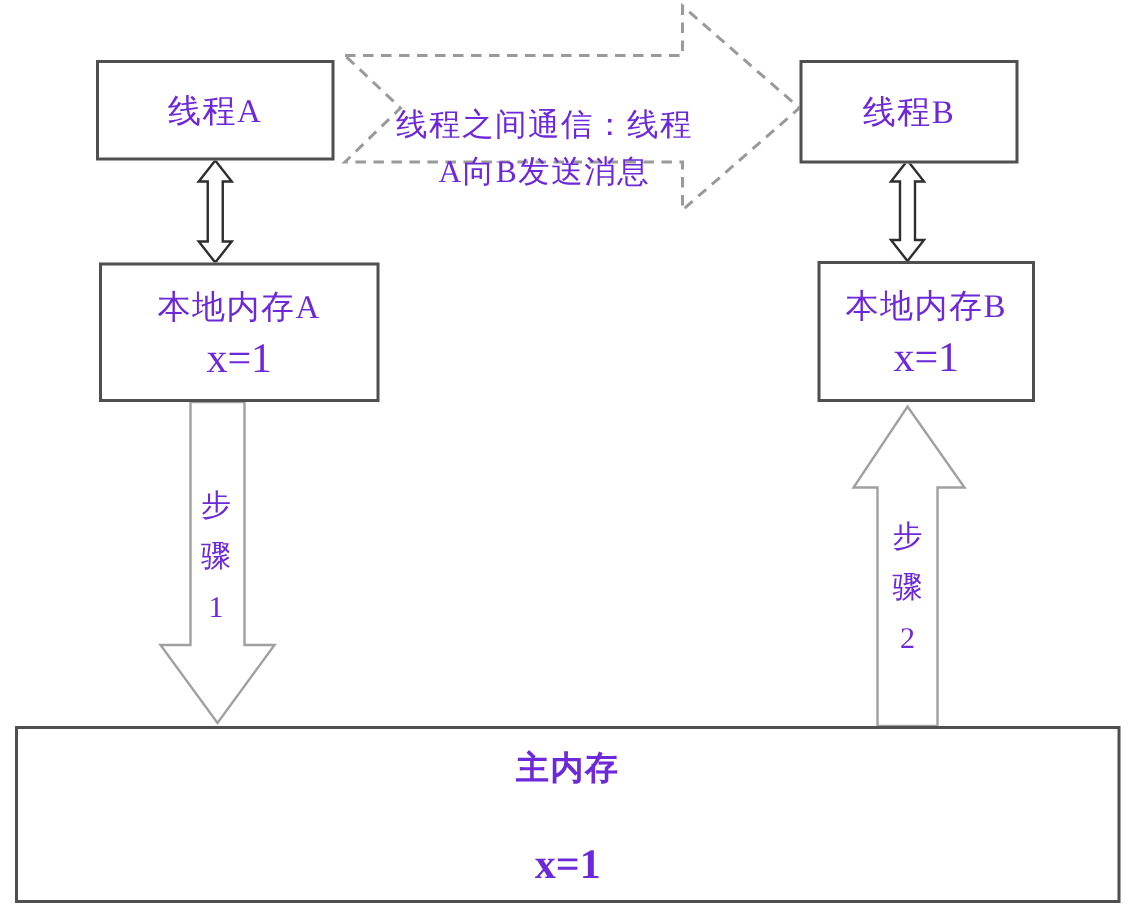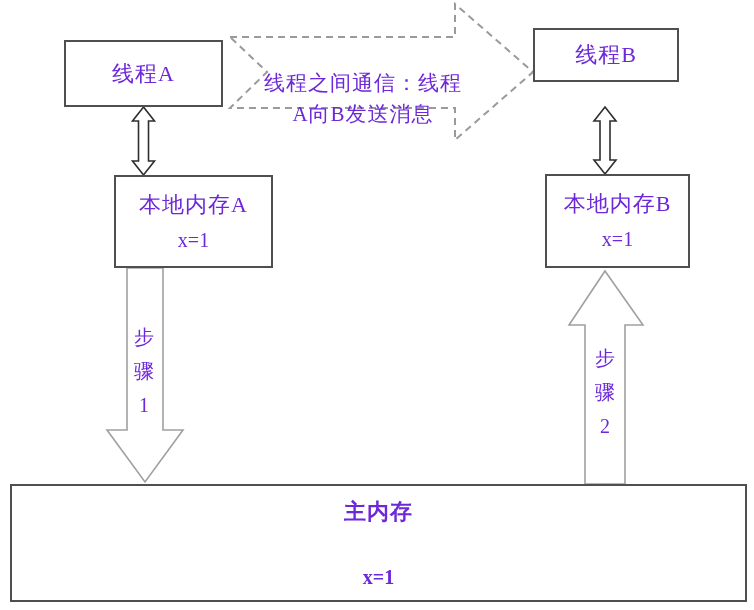--- a/index.html
+++ b/index.html
@@ -31,27 +31,27 @@
     align-items: center;
     justify-content: center;
     text-align: center;
   }
   .box .label {
     font-size: 22px;
     line-height: 24px;
     letter-spacing: 1px;
   }
   .box .value {
-    font-size: 20px;
+    font-size: 28px;
     line-height: 22px;
     margin-top: 12px;
   }
   .box-thread-a { left: 64px;  top: 40px;  width: 159px; height: 67px; }
-  .box-thread-b { left: 533px; top: 28px;  width: 146px; height: 54px; }
-  .box-local-a  { left: 66px;  top: 175px; width: 159px; height: 93px; margin-left: 48px; }
+  .box-thread-b { left: 533px; top: 40px;  width: 146px; height: 69px; }
+  .box-local-a  { left: 66px;  top: 175px; width: 187px; height: 93px; }
   .box-local-b  { left: 533px; top: 174px; width: 145px; height: 94px; margin-left: 12px; }
   .box-main     { left: 10px;  top: 484px; width: 737px; height: 118px; font-weight: bold; }
   .box-main .label { position: absolute; left: 0; right: 0; top: 14px; }
   .box-main .value { position: absolute; left: 0; right: 0; top: 80px; margin-top: 0; }
 
   .comm-label {
     position: absolute;
     left: 230px;
     top: 42px;
     width: 266px;

